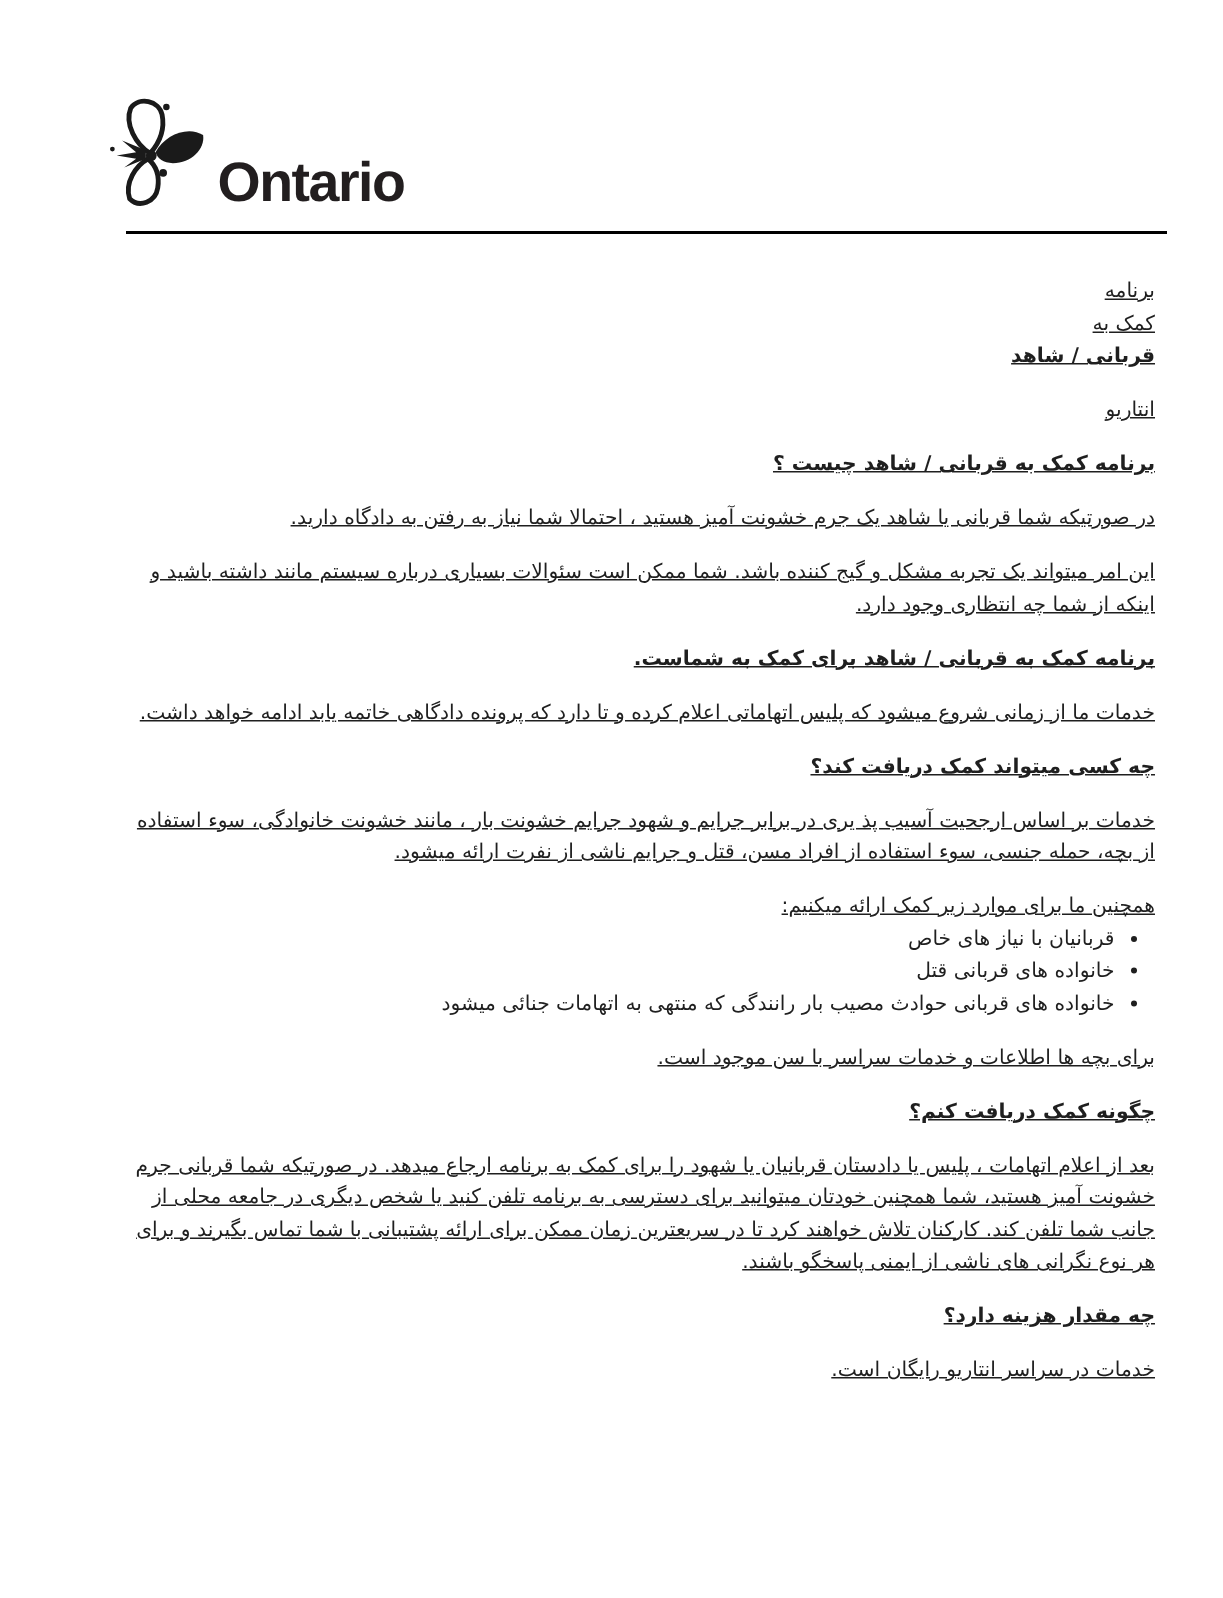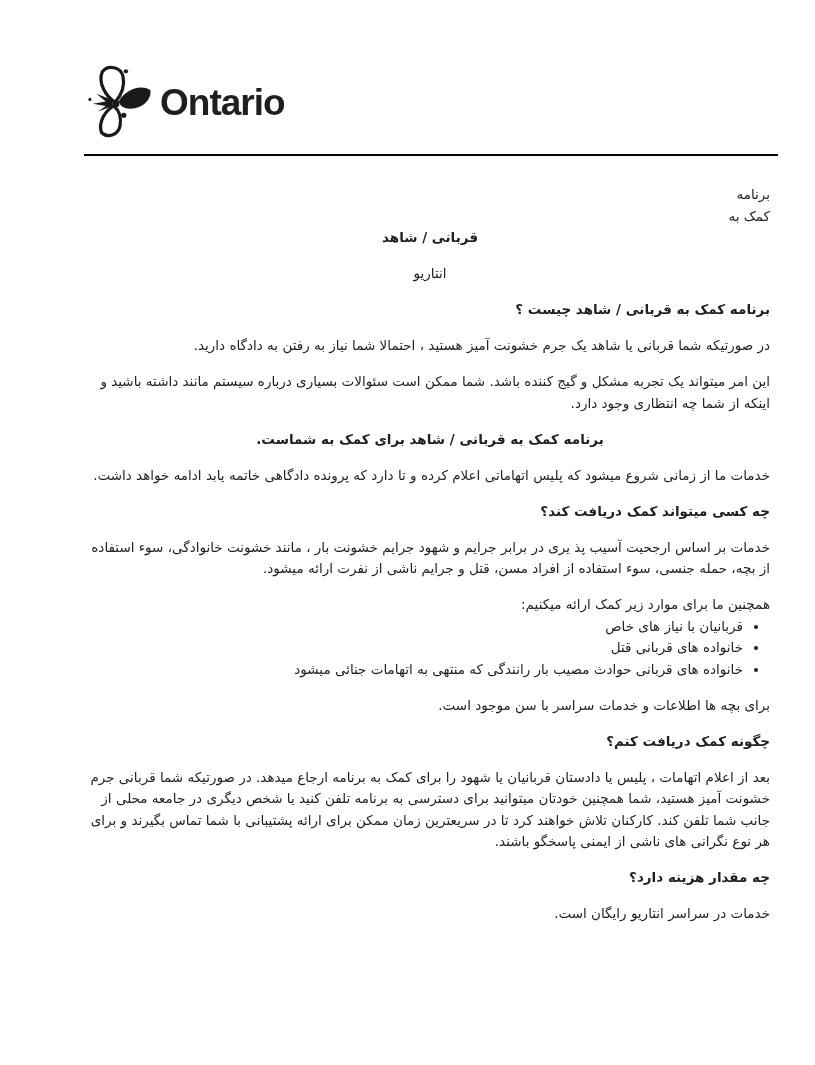--- a/index.html
+++ b/index.html
@@ -12,23 +12,23 @@
     width: 815px;
     height: 1065px;
     background: #ffffff;
     overflow: hidden;
     font-family: "DejaVu Sans", sans-serif;
   }
   
   .logo {
     position: absolute;
     top: 64px;
-    left: 82px;
+    left: 67px;
     display: flex;
-    align-items: center;
+    align-items: flex-end;
   }
   .trillium {
     width: 72px;
     height: 78px;
     display: block;
   }
   .wordmark {
     font-family: "Liberation Sans", "DejaVu Sans", sans-serif;
     font-weight: bold;
     font-size: 37px;
@@ -59,23 +59,24 @@
     line-height: 21.5px;
     color: #1f1f1f;
   }
   .content p,
   .content h2,
   .content div.block {
     margin: 0 0 14.5px 0;
     font-size: 13.5px;
     line-height: 21.5px;
     font-weight: normal;
+    text-decoration: underline;
   }
   .content .line { margin: 0; }
-  .bold { font-weight: bold; text-align: center; }
+  .bold { font-weight: bold; }
   h2.heading { font-weight: bold; }
   .no-gap { margin-bottom: 0 !important; }
   ul.bullets {
     margin: 0 0 14.5px 0;
     padding: 0 27px 0 0;
     list-style-type: disc;
   }
   ul.bullets li {
     line-height: 21.5px;
   }

